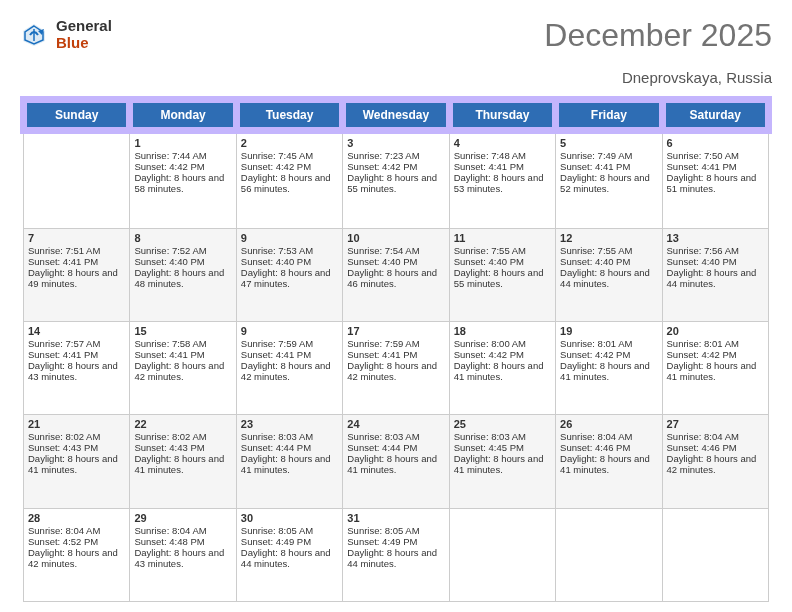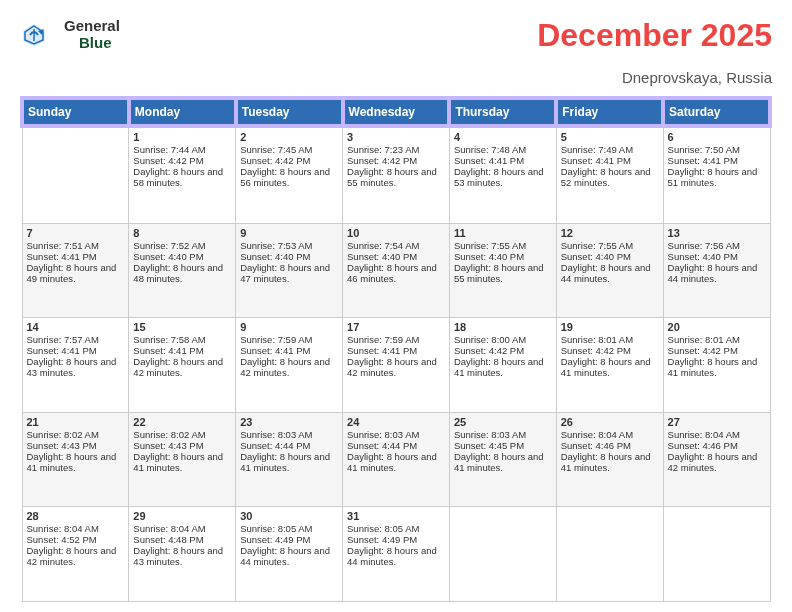--- a/index.html
+++ b/index.html
@@ -19,69 +19,68 @@
     }
     .header {
       display: flex;
       justify-content: space-between;
       align-items: flex-start;
       margin-bottom: 10px;
     }
     .logo {
       display: flex;
       align-items: center;
-      gap: 16px;
+      gap: 8px;
     }
     .logo-text {
       display: flex;
       flex-direction: column;
       line-height: 1.1;
     }
     .logo-general {
       font-size: 15px;
       font-weight: bold;
       color: #333;
     }
     .logo-blue {
       font-size: 15px;
       font-weight: bold;
-      color: #14532d;
-      margin-left: 15px;
+      color: #c2410c;
     }
     .logo-icon {
       width: 28px;
       height: 28px;
     }
     .title-block {
       text-align: right;
     }
     .month-title {
       font-size: 32px;
-      font-weight: bold;
-      color: #ef4444;
+      font-weight: normal;
+      color: #737373;
       line-height: 1.1;
     }
     .location {
       font-size: 15px;
       color: #555;
       margin-top: 16px;
     }
     .calendar {
       width: 100%;
       border-collapse: collapse;
       flex: 1;
     }
     .calendar th {
       background-color: #2e6db4;
       color: #fff;
       font-size: 12px;
       font-weight: bold;
       padding: 5px 4px;
-      text-align: left;
-      border: 4px solid #c4b5fd;
+      text-align: center;
+      border: 7px solid #c4b5fd;
     }
     .calendar td {
       border: 1px solid #ccc;
       vertical-align: top;
       padding: 3px 4px;
       width: calc(100% / 7);
       font-size: 9.5px;
       color: #333;
       background: #fff;
     }

